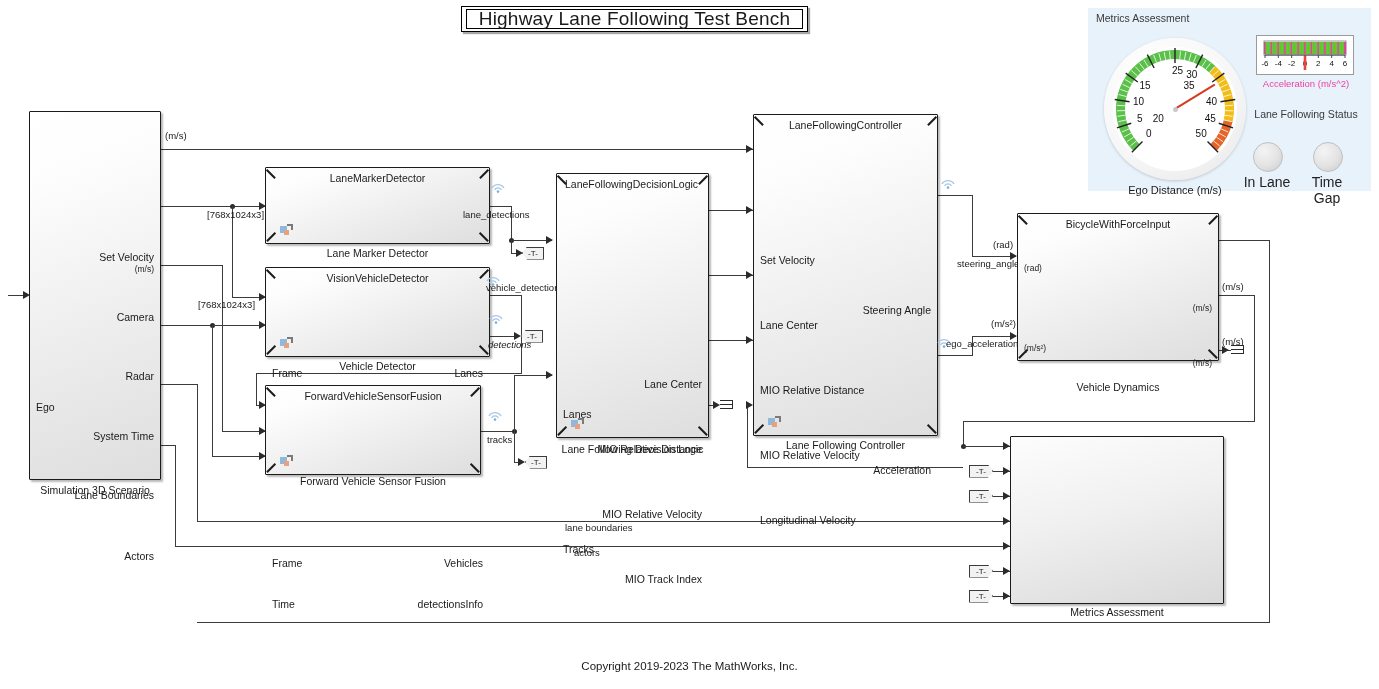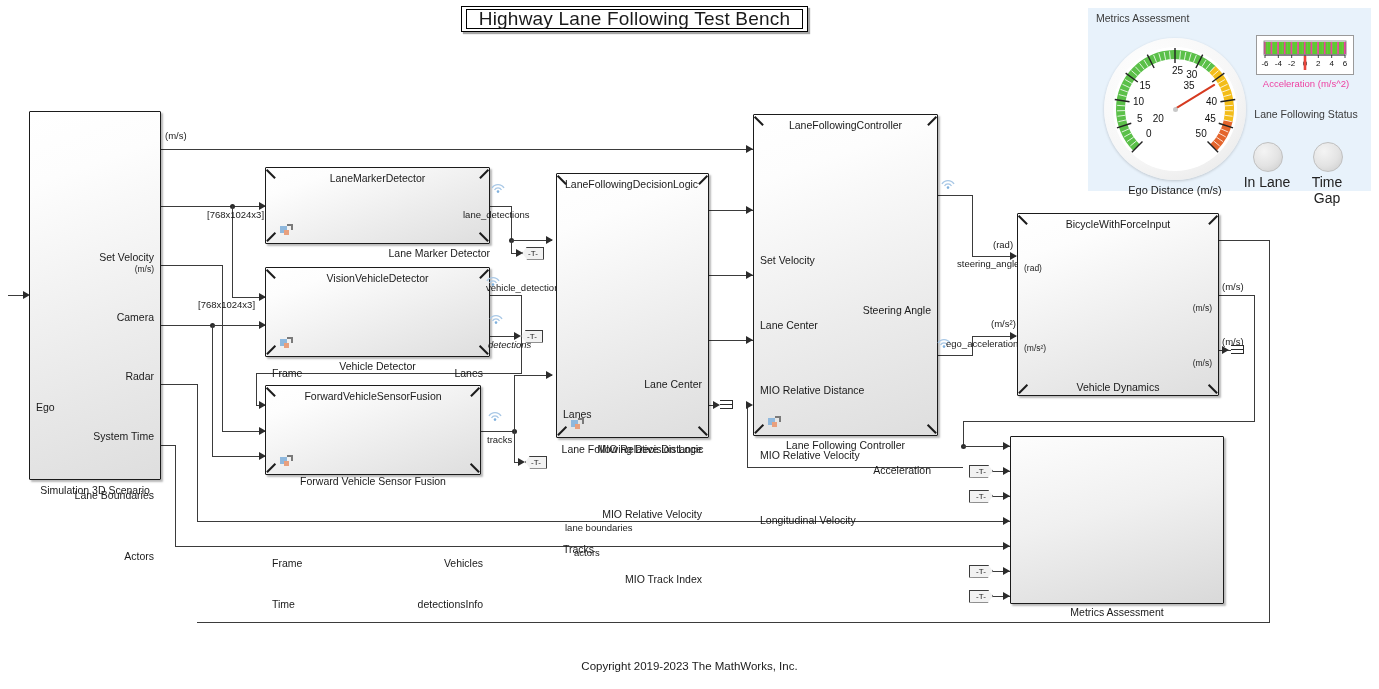--- a/index.html
+++ b/index.html
@@ -221,21 +221,21 @@
     <i class="b3"></i>
       <i class="b4"></i>
       <i class="b1"></i>
       <i class="b2"></i>
     </span>
 <span style="position: absolute; width: 12px; height: 1.6px; background: rgb(27, 27, 27); left: -1px; top: 5px; transform: rotate(45deg); transform-origin: center center;"></span>
     <span style="position: absolute; width: 12px; height: 1.6px; background: rgb(27, 27, 27); right: -1px; top: 5px; transform: rotate(-45deg); transform-origin: center center;"></span>
     <span style="position: absolute; width: 12px; height: 1.6px; background: rgb(27, 27, 27); left: -1px; bottom: 5px; transform: rotate(-45deg); transform-origin: center center;"></span>
     <span style="position: absolute; width: 12px; height: 1.6px; background: rgb(27, 27, 27); right: -1px; bottom: 5px; transform: rotate(45deg); transform-origin: center center;"></span>
   </div>
-<div class="blkname" style="left:265px;top:247px;width:225px;text-align:right;">Lane Marker Detector</div>
+<div class="blkname" style="left:265px;top:247px;width:225px;">Lane Marker Detector</div>
 <span class="rad abs" style="left:490px;top:182px;">
   <svg width="16" height="11" viewBox="0 0 16 11">
       <path d="M2 6 A7 7 0 0 1 14 6" stroke="#a9c8e6" stroke-width="1.4" fill="none"></path>
       <path d="M4.5 8 A4 4 0 0 1 11.5 8" stroke="#a9c8e6" stroke-width="1.2" fill="none"></path>
       <circle cx="8" cy="9.6" r="1.3" fill="#7fb0dd"></circle>
     </svg>
 </span>
 <span class="slabel" style="left:463px;top:209px;">lane_detections</span>
 <div class="goto lpt abs" style="left:522px;top:246.5px;width:22px;">-T-</div>
 
@@ -355,21 +355,21 @@
 <span class="rad abs" style="left:936px;top:337px;">
   <svg width="16" height="11" viewBox="0 0 16 11">
       <path d="M2 6 A7 7 0 0 1 14 6" stroke="#a9c8e6" stroke-width="1.4" fill="none"></path>
       <path d="M4.5 8 A4 4 0 0 1 11.5 8" stroke="#a9c8e6" stroke-width="1.2" fill="none"></path>
       <circle cx="8" cy="9.6" r="1.3" fill="#7fb0dd"></circle>
     </svg>
 </span>
 <span class="slabel" style="left:991px;top:318px;">(m/s²)</span>
 <span class="slabel" style="left:946px;top:338px;">ego_acceleration</span>
 
-<div class="blk sub" style="left:1017px;top:213px;width:202px;height:183px;">
+<div class="blk sub" style="left:1017px;top:213px;width:202px;height:148px;">
   <span class="ptitle">BicycleWithForceInput</span>
   <span class="pin l" style="top:249px;">Steering Angle</span>
   <span class="unit" style="left:6px;top:49px;">(rad)</span>
   <span class="pin l" style="top:329px;">Acceleration</span>
   <span class="unit" style="left:6px;top:129px;">(m/s²)</span>
   <span class="pin r" style="top:234px;">Pose</span>
   <span class="pin r" style="top:289px;">Longitudinal Velocity</span>
   <span class="unit" style="right:6px;top:89px;">(m/s)</span>
   <span class="pin r" style="top:344px;">Lateral Velocity</span>
   <span class="unit" style="right:6px;top:144px;">(m/s)</span>

